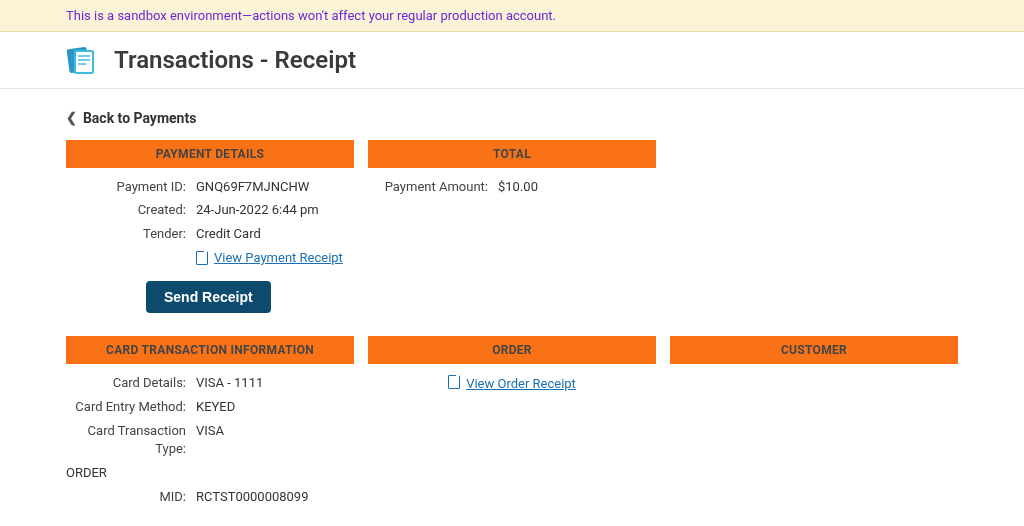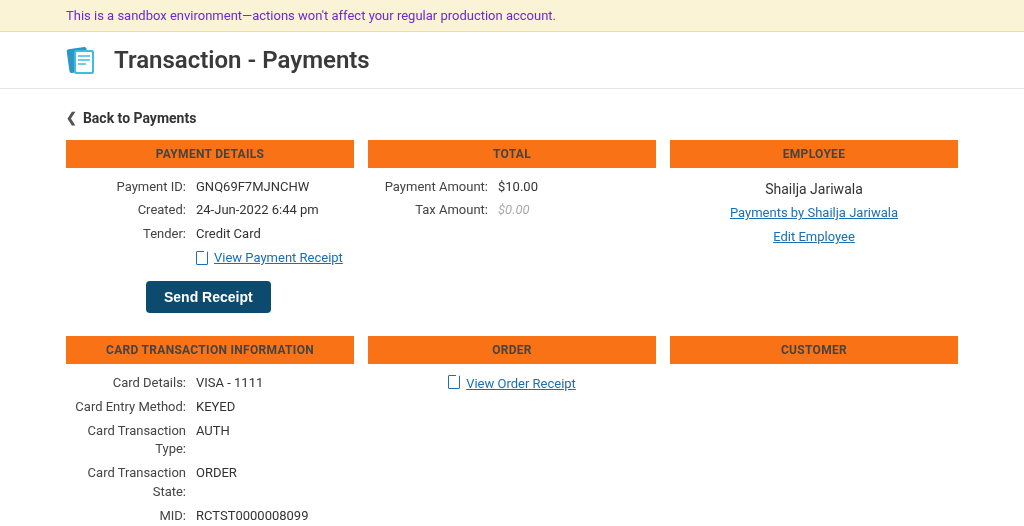--- a/index.html
+++ b/index.html
@@ -159,21 +159,21 @@
   <div class="app-icon">
     <svg viewBox="0 0 32 32" width="32" height="32">
       <rect x="2" y="4" width="20" height="24" rx="2" fill="#2a97c6" transform="rotate(-8 12 16)"></rect>
       <rect x="8" y="6" width="20" height="24" rx="2" fill="#3fbce0"></rect>
       <rect x="10" y="8" width="16" height="20" rx="1" fill="#fff"></rect>
       <line x1="12" y1="12" x2="24" y2="12" stroke="#3fbce0" stroke-width="1.5"></line>
       <line x1="12" y1="16" x2="24" y2="16" stroke="#3fbce0" stroke-width="1.5"></line>
       <line x1="12" y1="20" x2="20" y2="20" stroke="#3fbce0" stroke-width="1.5"></line>
     </svg>
   </div>
-  <h1 class="page-title">Transaction - Payments</h1>
+  <h1 class="page-title">Transactions - Receipt</h1>
 </div>
 
 <div class="content">
 
   <div class="back-link">
     <span class="chev">❮</span>
     <span>Back to Payments</span>
   </div>
 
   
@@ -210,58 +210,45 @@
       </div>
     </div>
 
     <div class="section">
       <div class="section-header">TOTAL</div>
       <div class="section-body">
         <div class="kv-row">
           <div class="kv-label">Payment Amount:</div>
           <div class="kv-value">$10.00</div>
         </div>
-        <div class="kv-row">
-          <div class="kv-label">Tax Amount:</div>
-          <div class="kv-value muted">$0.00</div>
-        </div>
-      </div>
-    </div>
-
-    <div class="section">
-      <div class="section-header">EMPLOYEE</div>
-      <div class="section-body emp-center">
-        <div>Shailja Jariwala</div>
-        <div><span class="link">Payments by Shailja Jariwala</span></div>
-        <div><span class="link">Edit Employee</span></div>
-      </div>
-    </div>
+      </div>
+    </div>
+
 
   </div>
 
   
   <div class="grid-3">
 
     <div class="section">
       <div class="section-header">CARD TRANSACTION INFORMATION</div>
       <div class="section-body">
         <div class="kv-row">
           <div class="kv-label lbl-wide">Card Details:</div>
           <div class="kv-value">VISA - 1111</div>
         </div>
         <div class="kv-row">
           <div class="kv-label lbl-wide">Card Entry Method:</div>
           <div class="kv-value">KEYED</div>
         </div>
         <div class="kv-row">
           <div class="kv-label lbl-wide">Card Transaction Type:</div>
-          <div class="kv-value">AUTH</div>
-        </div>
-        <div class="kv-row">
-          <div class="kv-label lbl-wide">Card Transaction State:</div>
+          <div class="kv-value">VISA</div>
+        </div>
+        <div class="kv-row">
           <div class="kv-value">ORDER</div>
         </div>
         <div class="kv-row">
           <div class="kv-label lbl-wide">MID:</div>
           <div class="kv-value">RCTST0000008099</div>
         </div>
 
       </div>
     </div>
 

